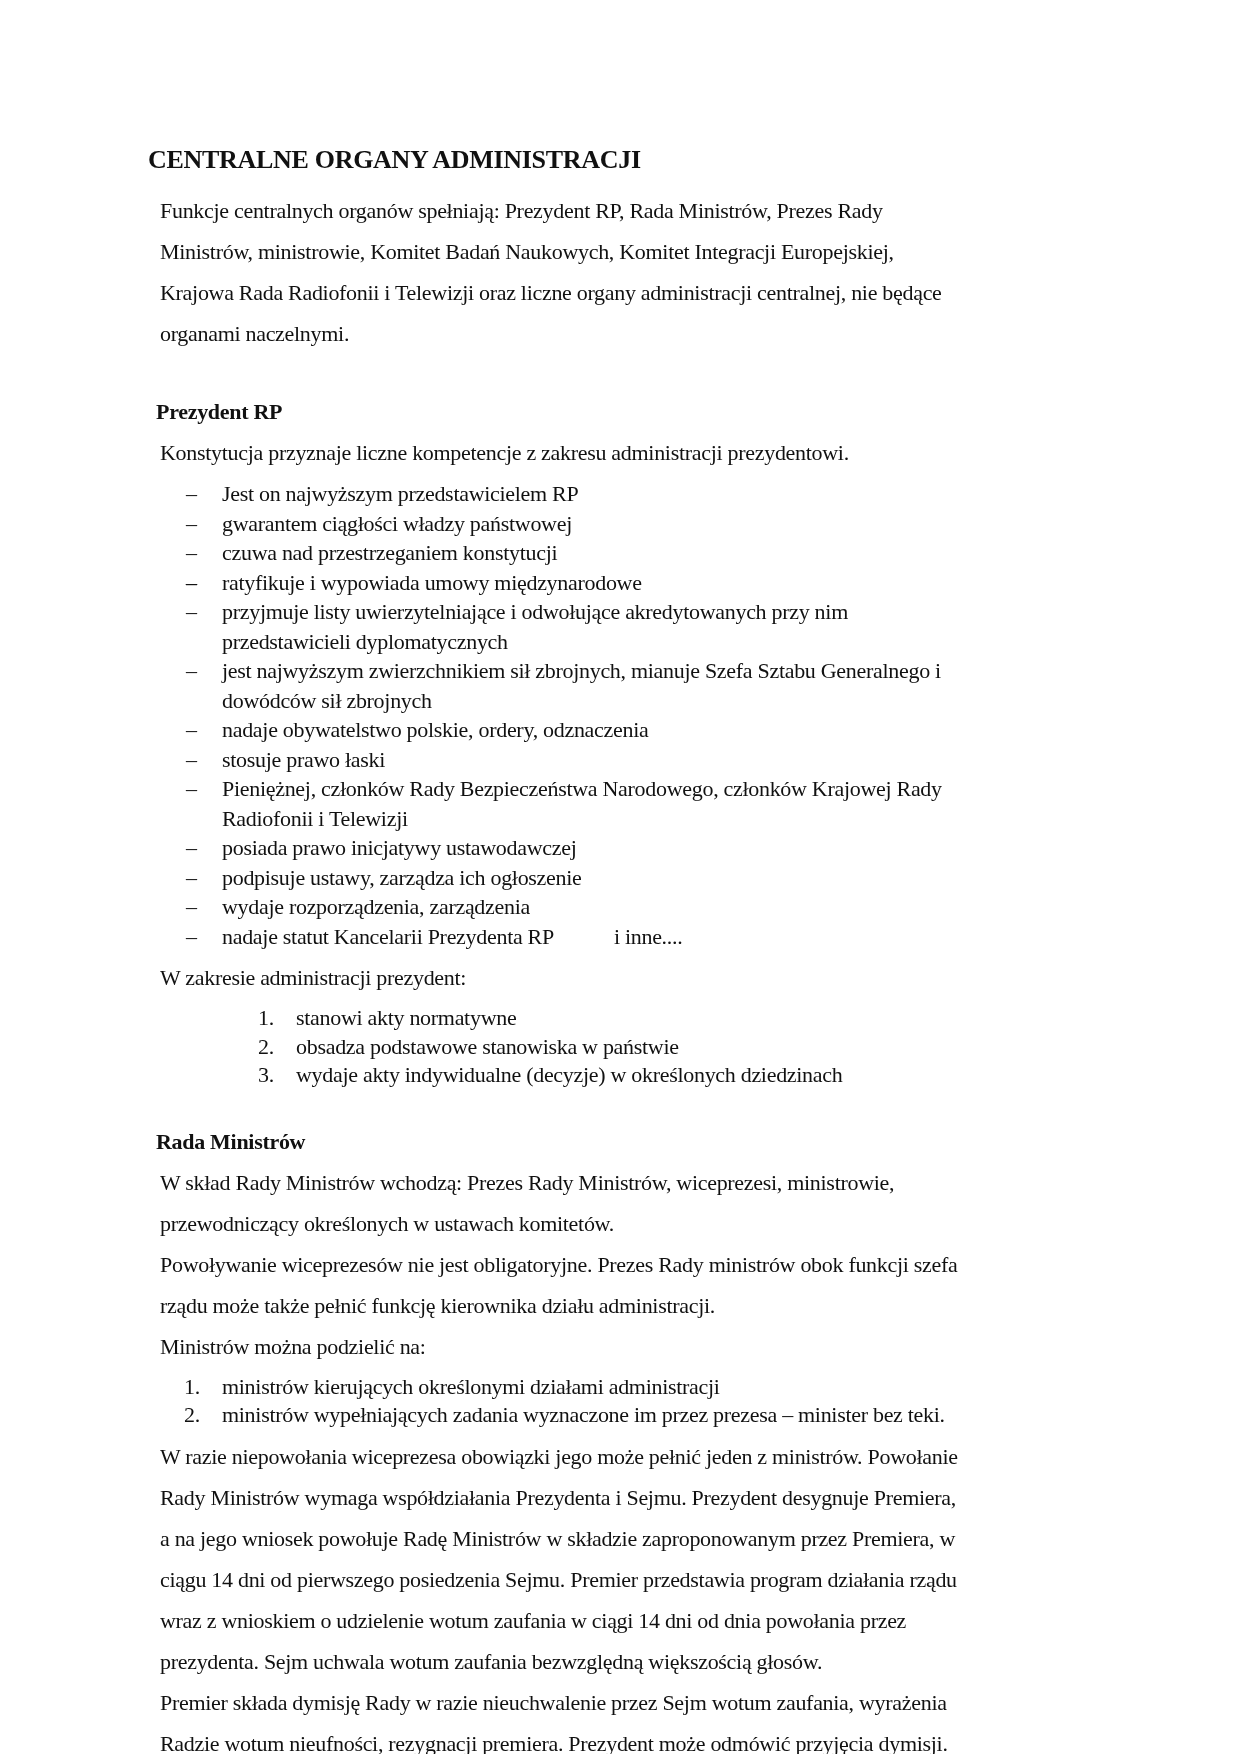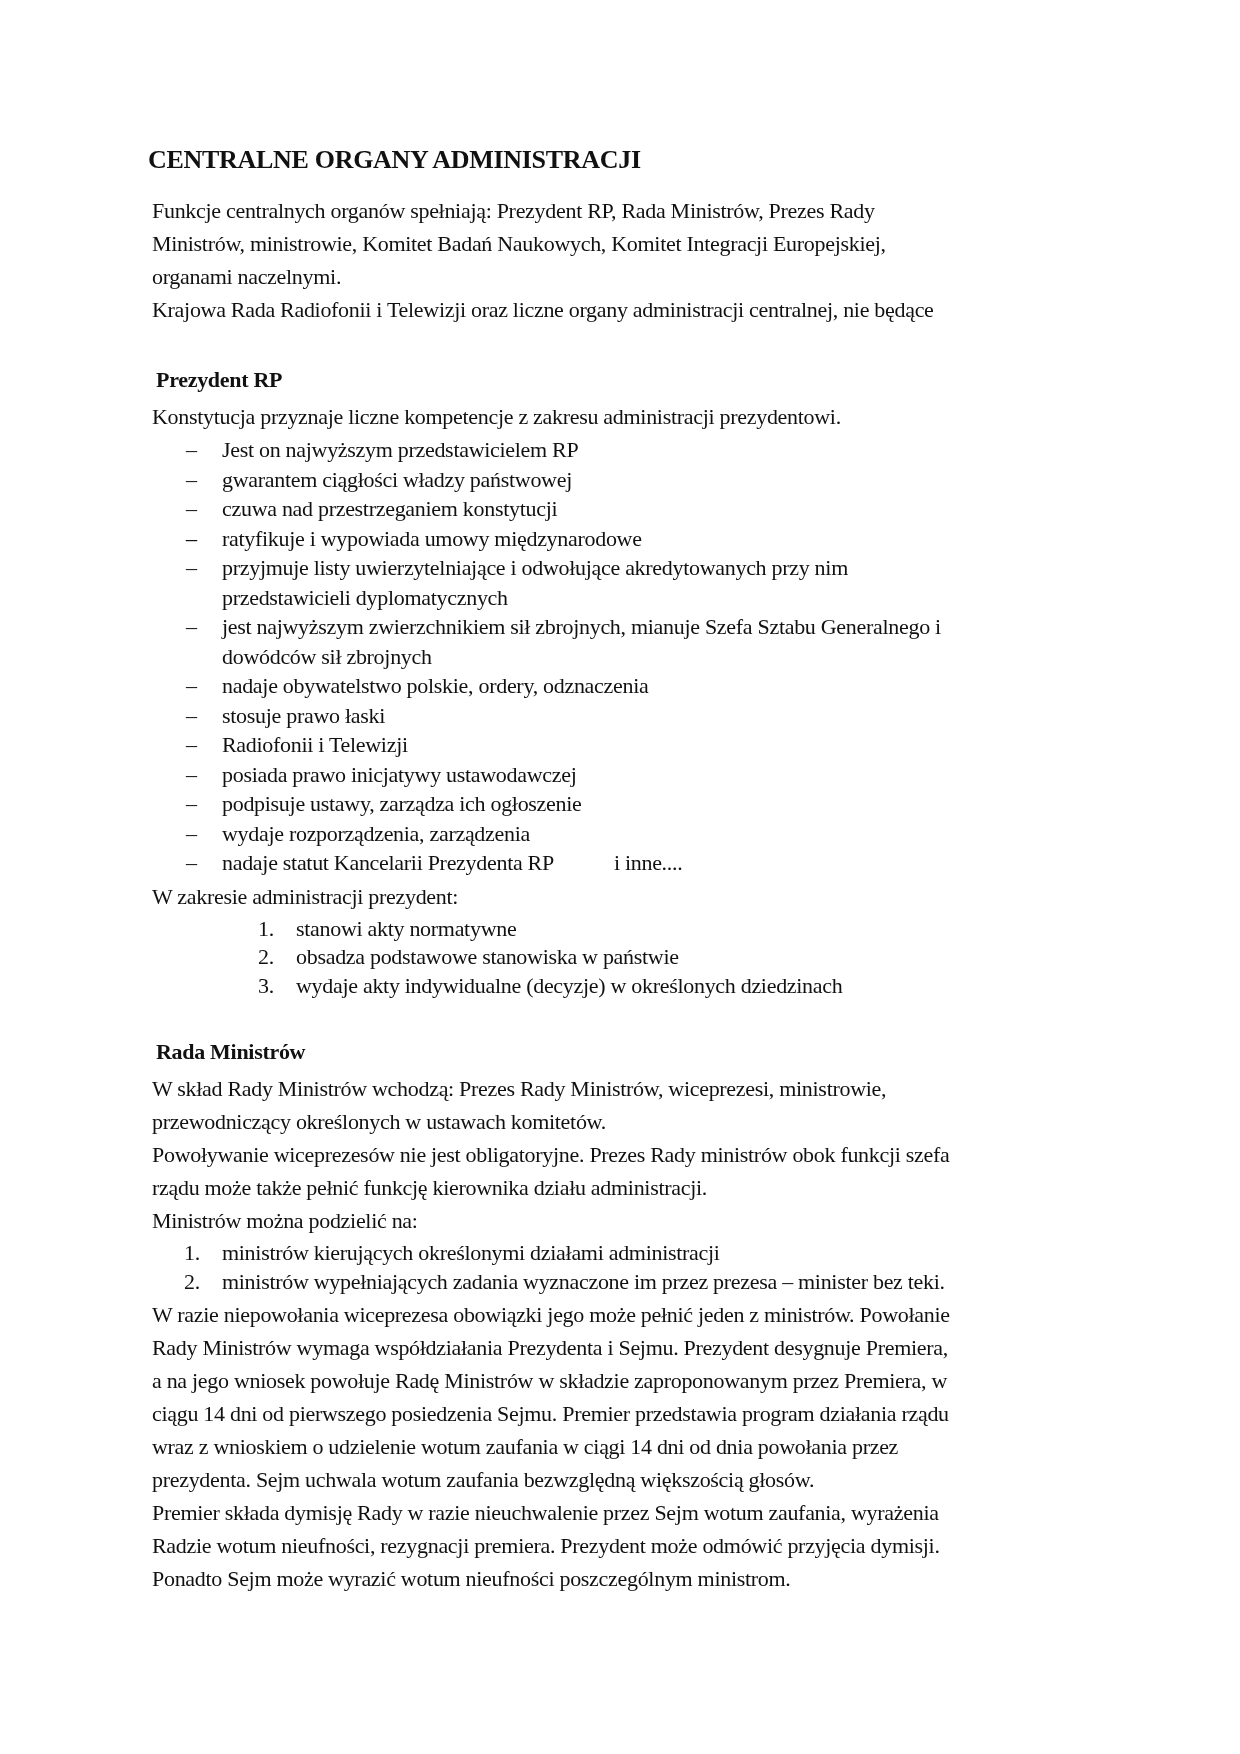--- a/index.html
+++ b/index.html
@@ -3,21 +3,21 @@
 <meta charset="utf-8">
 <style>
   html, body { margin: 0; padding: 0; background: #ffffff; }
   body {
     width: 1240px; height: 1754px; position: relative; overflow: hidden;
     font-family: "Liberation Serif", "DejaVu Serif", serif;
     color: #111111;
   }
   .page { position: absolute; left: 148px; top: 146px; width: 950px; }
   .title { font-weight: bold; font-size: 26px; letter-spacing: -0.3px; margin: 0 0 22px 0; line-height: 28px; }
-  p { margin: 4px; font-size: 22px; line-height: 29px; letter-spacing: -0.3px; }
+  p { margin: 12px; font-size: 22px; line-height: 29px; letter-spacing: -0.3px; }
   .h { font-weight: bold; font-size: 22px; line-height: 29px; margin: 8px; letter-spacing: -0.3px; }
   .gap { height: 29px; }
   ul.dash { list-style: none; margin: 0; padding: 0; }
   ul.dash li { position: relative; padding-left: 74px; font-size: 22px; line-height: 29.5px; letter-spacing: -0.3px; }
   ul.dash li .bullet { position: absolute; left: 38px; top: 0; }
   ul.dash li .extra { display: inline-block; margin-left: 60px; }
   ol.num { list-style: none; margin: 0; padding: 0; }
   ol.num li { position: relative; font-size: 22px; line-height: 28.5px; letter-spacing: -0.3px; }
   ol.num.deep li { padding-left: 148px; }
   ol.num.deep li .n { position: absolute; left: 110px; }
@@ -26,42 +26,43 @@
 </style>
 </head>
 <body>
 
 <div class="page">
   <div class="title">CENTRALNE ORGANY ADMINISTRACJI</div>
 
   <div>
     <p>Funkcje centralnych organów spełniają: Prezydent RP, Rada Ministrów, Prezes Rady</p>
     <p>Ministrów, ministrowie, Komitet Badań Naukowych, Komitet Integracji Europejskiej,</p>
+    <p>Krajowa Rada Radiofonii i Telewizji oraz liczne organy administracji centralnej, nie będące</p>
     <p>organami naczelnymi.</p>
-    <p>Krajowa Rada Radiofonii i Telewizji oraz liczne organy administracji centralnej, nie będące</p>
   </div>
 
   <div class="gap"></div>
 
   <div>
     <div class="h">Prezydent RP</div>
     <p>Konstytucja przyznaje liczne kompetencje z zakresu administracji prezydentowi.</p>
     <ul class="dash">
       <li><span class="bullet">–</span><span>Jest on najwyższym przedstawicielem RP</span></li>
       <li><span class="bullet">–</span><span>gwarantem ciągłości władzy państwowej</span></li>
       <li><span class="bullet">–</span><span>czuwa nad przestrzeganiem konstytucji</span></li>
       <li><span class="bullet">–</span></li>
       <li><span class="bullet">–</span><span>ratyfikuje i wypowiada umowy międzynarodowe</span></li>
       <li><span class="bullet">–</span><span>przyjmuje listy uwierzytelniające i odwołujące akredytowanych przy nim</span></li>
       <li><span>przedstawicieli dyplomatycznych</span></li>
       <li><span class="bullet">–</span><span>jest najwyższym zwierzchnikiem sił zbrojnych, mianuje Szefa Sztabu Generalnego i</span></li>
       <li><span>dowódców sił zbrojnych</span></li>
       <li><span class="bullet">–</span><span>nadaje obywatelstwo polskie, ordery, odznaczenia</span></li>
       <li><span class="bullet">–</span><span>stosuje prawo łaski</span></li>
       <li><span class="bullet">–</span></li>
+      <li><span>Pieniężnej, członków Rady Bezpieczeństwa Narodowego, członków Krajowej Rady</span></li>
       <li><span>Radiofonii i Telewizji</span></li>
       <li><span class="bullet">–</span><span>posiada prawo inicjatywy ustawodawczej</span></li>
       <li><span class="bullet">–</span><span>podpisuje ustawy, zarządza ich ogłoszenie</span></li>
       <li><span class="bullet">–</span><span>wydaje rozporządzenia, zarządzenia</span></li>
       <li><span class="bullet">–</span><span>nadaje statut Kancelarii Prezydenta RP</span><span class="extra">i inne....</span></li>
     </ul>
     <p>W zakresie administracji prezydent:</p>
     <ol class="num deep">
       <li><span class="n">1.</span><span>stanowi akty normatywne</span></li>
       <li><span class="n">2.</span><span>obsadza podstawowe stanowiska w państwie</span></li>

